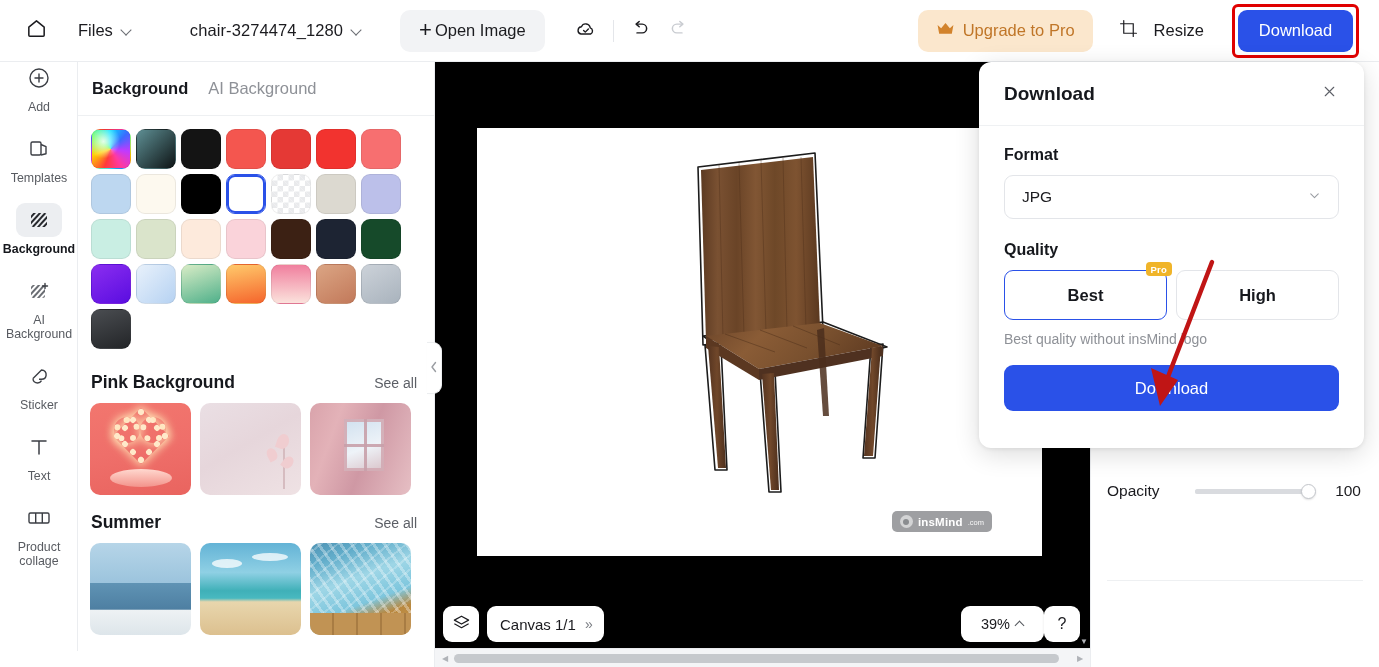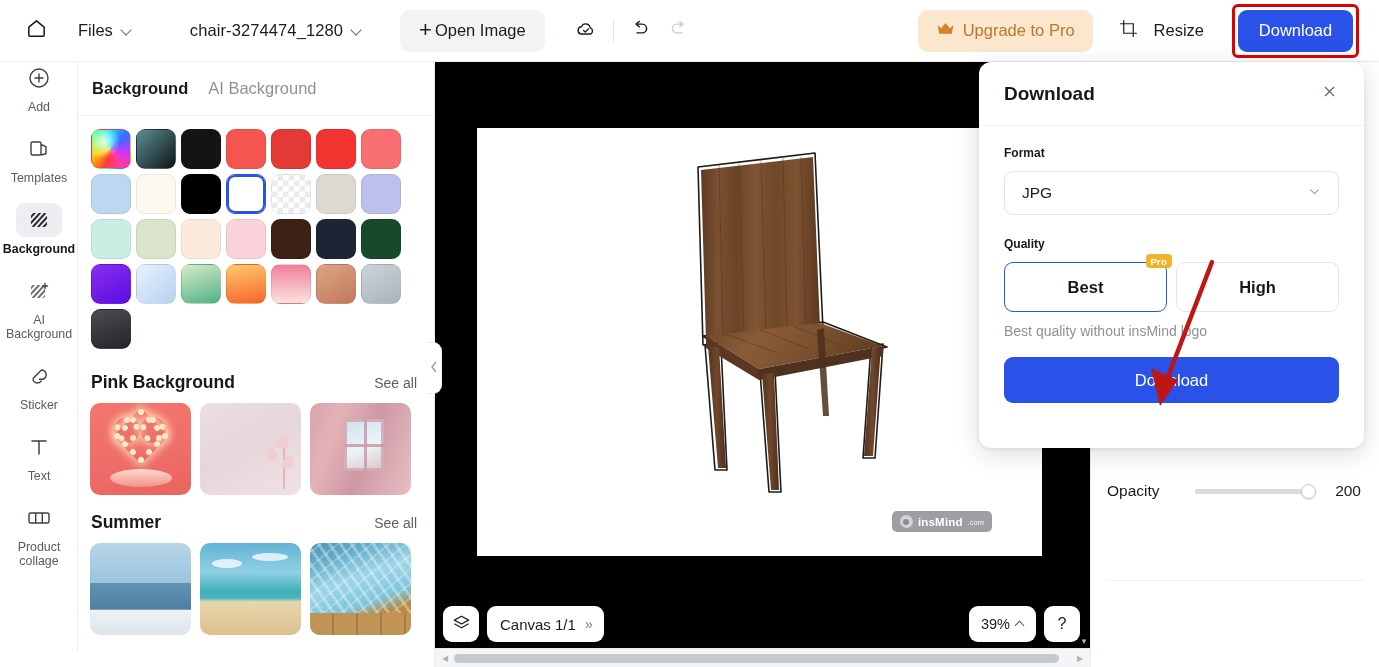--- a/index.html
+++ b/index.html
@@ -239,21 +239,21 @@
   }
   .bb-btn {
     height: 36px; background: #fff; border-radius: 9px; display: flex;
     align-items: center; justify-content: center; cursor: pointer;
     box-shadow: 0 1px 3px rgba(0,0,0,.09);
   }
   .bb-layers { width: 36px; margin-right: 8px; }
   .bb-canvas { padding: 0 13px; gap: 9px; font-size: 15px; color: #1b1b1f; }
   .bb-canvas .dchev { color: #7b7e84; font-size: 14px; letter-spacing: -2px; }
   .bb-spacer { flex: 1; }
-  .bb-zoom { padding: 0 12px; gap: 6px; font-size: 14.5px; color: #1b1b1f; margin-right: 8px;}
+  .bb-zoom { padding: 0 20px; gap: 6px; font-size: 14.5px; color: #1b1b1f; margin-right: 0;}
   .bb-suggest { padding: 0 12px; gap: 7px; font-size: 15px; color: #1b1b1f; margin-right: 8px;}
   .bb-help { width: 36px; font-size: 16px; color: #1b1b1f; }
   .caret-up {
     width: 8px; height: 8px; position: relative; display: inline-block;
   }
   .caret-up:before {
     content:""; position:absolute; left:0; top:2px; width:6px; height:6px;
     border-left:1.4px solid #54575d; border-top:1.4px solid #54575d; transform: rotate(45deg);
   }
   .hscroll {
@@ -298,21 +298,21 @@
     box-shadow: 0 6px 26px rgba(0,0,0,.14), 0 1px 4px rgba(0,0,0,.08);
     z-index: 40; overflow: visible;
   }
   .modal-head {
     height: 64px; display: flex; align-items: center; justify-content: space-between;
     padding: 0 22px 0 25px; border-bottom: 1px solid #eff1f3;
   }
   .modal-title { font-size: 19px; font-weight: 700; color: #16181d; }
   .modal-close { width: 26px; height: 26px; display:flex; align-items:center; justify-content:center; cursor:pointer; }
   .modal-body { padding: 20px 25px 0; }
-  .fld-label { font-size: 12px; font-weight: 700; color: #16181d; margin-bottom: 11px; }
+  .fld-label { font-size: 16px; font-weight: 700; color: #16181d; margin-bottom: 11px; }
   .select {
     height: 44px; border: 1px solid #e3e5e9; border-radius: 9px;
     display: flex; align-items: center; justify-content: space-between;
     padding: 0 16px 0 17px; cursor: pointer;
   }
   .select .val { font-size: 15.5px; color: #1b1b1f; }
   .q-label { margin-top: 22px; }
   .q-row { display: flex; gap: 9px; }
   .q-btn {
     position: relative; flex: 1; height: 50px; border: 1px solid #e3e5e9; border-radius: 9px;
@@ -752,21 +752,21 @@
     </div>
   </div>
 
   <div class="rightpanel">
     <div class="opacity-row">
       <div class="op-lbl">Opacity</div>
       <div class="op-track">
         <div class="op-fill"></div>
         <div class="op-knob"></div>
       </div>
-      <div class="op-val">200</div>
+      <div class="op-val">100</div>
     </div>
     <div class="rp-divider"></div>
   </div>
 
   <div class="modal">
     <div class="modal-head">
       <div class="modal-title">Download</div>
       <div class="modal-close">
         <span>
           <svg width="17" height="17" viewBox="0 0 24 24" fill="none" stroke="#5d6067" stroke-width="1.6" stroke-linecap="round">

